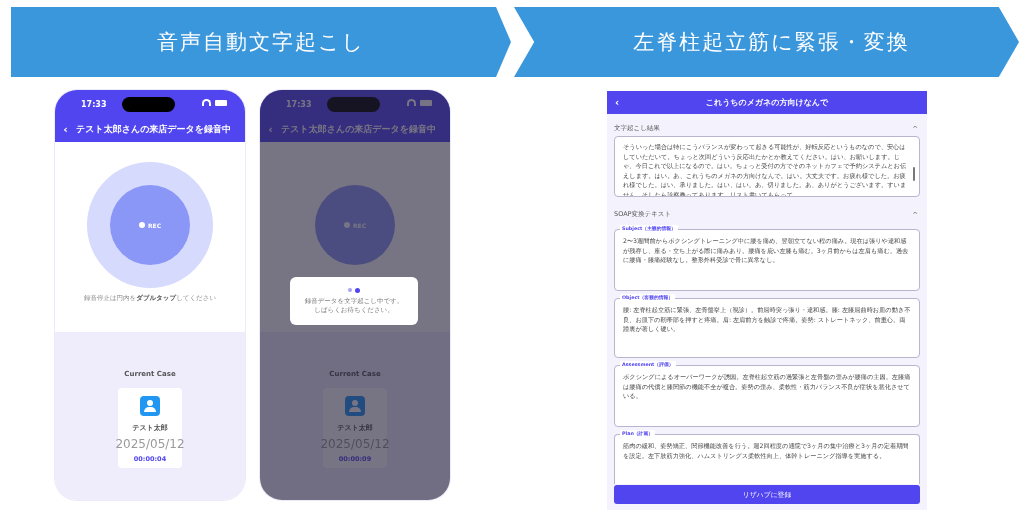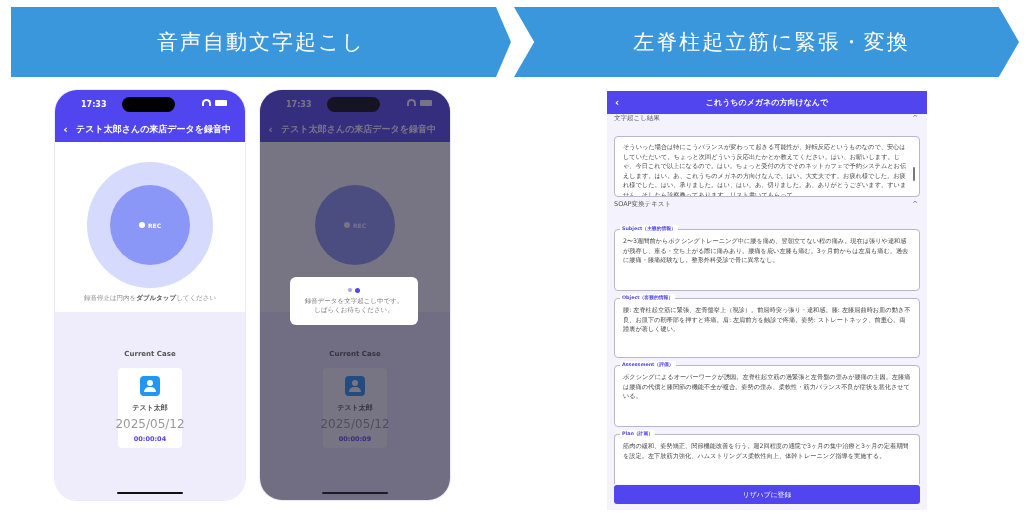--- a/index.html
+++ b/index.html
@@ -20,21 +20,21 @@
   .statusbar { height: 26px; background: #5145f0; color: #fff; position: relative; font-size: 8px; }
   .statusbar .time { position: absolute; left: 26px; top: 10px; font-weight: bold; }
   .statusbar .island { position: absolute; left: 67px; top: 7px; width: 53px; height: 15px; background: #000; border-radius: 9px; }
   .statusbar .icons { position: absolute; right: 18px; top: 9px; display: flex; gap: 4px; align-items: center; }
   .wifi { width: 9px; height: 7px; border-radius: 9px 9px 0 0; border: 2px solid #fff; border-bottom: none; }
   .batt { width: 12px; height: 6px; background: #fff; border-radius: 1px; }
   .navbar { height: 26px; background: #5145f0; color: #fff; display: flex; align-items: center; font-size: 9px; font-weight: bold; }
   .navbar .back { width: 22px; text-align: center; font-size: 11px; }
   .navbar .title { flex: 1; text-align: center; padding-right: 14px; white-space: nowrap; }
 
-  .rec-area { height: 170px; background: #fff; position: relative; }
+  .rec-area { height: 190px; background: #fff; position: relative; }
   .ring-outer { position: absolute; left: 32px; top: 20px; width: 126px; height: 126px; border-radius: 50%; background: #d6dafd; }
   .ring-inner { position: absolute; left: 55px; top: 43px; width: 80px; height: 80px; border-radius: 50%; background: #8b97f7;
     display: flex; align-items: center; justify-content: center; color: #fff; font-size: 6px; font-weight: bold; gap: 3px; }
   .rec-dot { width: 6px; height: 6px; border-radius: 50%; background: #fff; }
   .hint { position: absolute; left: 0; right: 0; top: 152px; text-align: center; font-size: 6.5px; color: #888; }
   .hint b { color: #555; }
 
   .case-area { height: 188px; background: #efedfc; position: relative; }
   .case-label { position: absolute; left: 0; right: 0; top: 38px; text-align: center; font-size: 7px; font-weight: bold; color: #555; }
   .case-card { position: absolute; left: 63px; top: 56px; width: 64px; height: 80px; background: #fff; border-radius: 4px;
@@ -53,21 +53,21 @@
     display: flex; flex-direction: column; align-items: center; justify-content: center; font-size: 6.5px; color: #777; line-height: 1.35; text-align: center; }
   .dots { display: flex; gap: 3px; margin-bottom: 4px; }
   .dots span { width: 5px; height: 5px; border-radius: 50%; background: #5145f0; }
   .dots span:first-child { opacity: 0.5; width: 4px; height: 4px; }
 
   
   .screen { position: absolute; left: 607px; top: 91px; width: 320px; height: 419px; background: #f4f2fc; overflow: hidden; }
   .s-nav { height: 23px; background: #5145f0; color: #fff; display: flex; align-items: center; font-size: 8px; font-weight: bold; }
   .s-nav .back { width: 20px; text-align: center; font-size: 10px; }
   .s-nav .title { flex: 1; text-align: center; padding-right: 20px; }
-  .sec-head { display: flex; justify-content: space-between; padding: 0 9px 0 7px; height: 22px; font-size: 6.5px; color: #555; }
+  .sec-head { display: flex; justify-content: space-between; align-items: center; padding: 7px 9px 0 7px; height: 22px; font-size: 6.5px; color: #555; }
   .chev { font-size: 7px; color: #666; }
   .box { margin: 0 7px; background: #fff; border: 1px solid #b9b5cf; border-radius: 4px; font-size: 6.2px; line-height: 1.55; color: #444; padding: 5px 8px 4px 8px; position: relative; }
   .box.transcript { height: 61px; overflow: hidden; }
   .scrollbar { position: absolute; right: 4px; top: 30px; width: 2px; height: 14px; background: #777; border-radius: 1px; }
   .field { margin: 7px 7px 0 7px; position: relative; }
   .field .box { margin: 0; height: 62px; padding-top: 6px; }
   .field .legend { position: absolute; left: 6px; top: -4px; background: #fff; padding: 0 2px; font-size: 4.8px; color: #5145f0; font-weight: bold; z-index: 1; }
   .field.f1 .box { height: 62px; }
   .field.f2 .box { height: 60px; }
   .field.f3 .box { height: 62px; }

